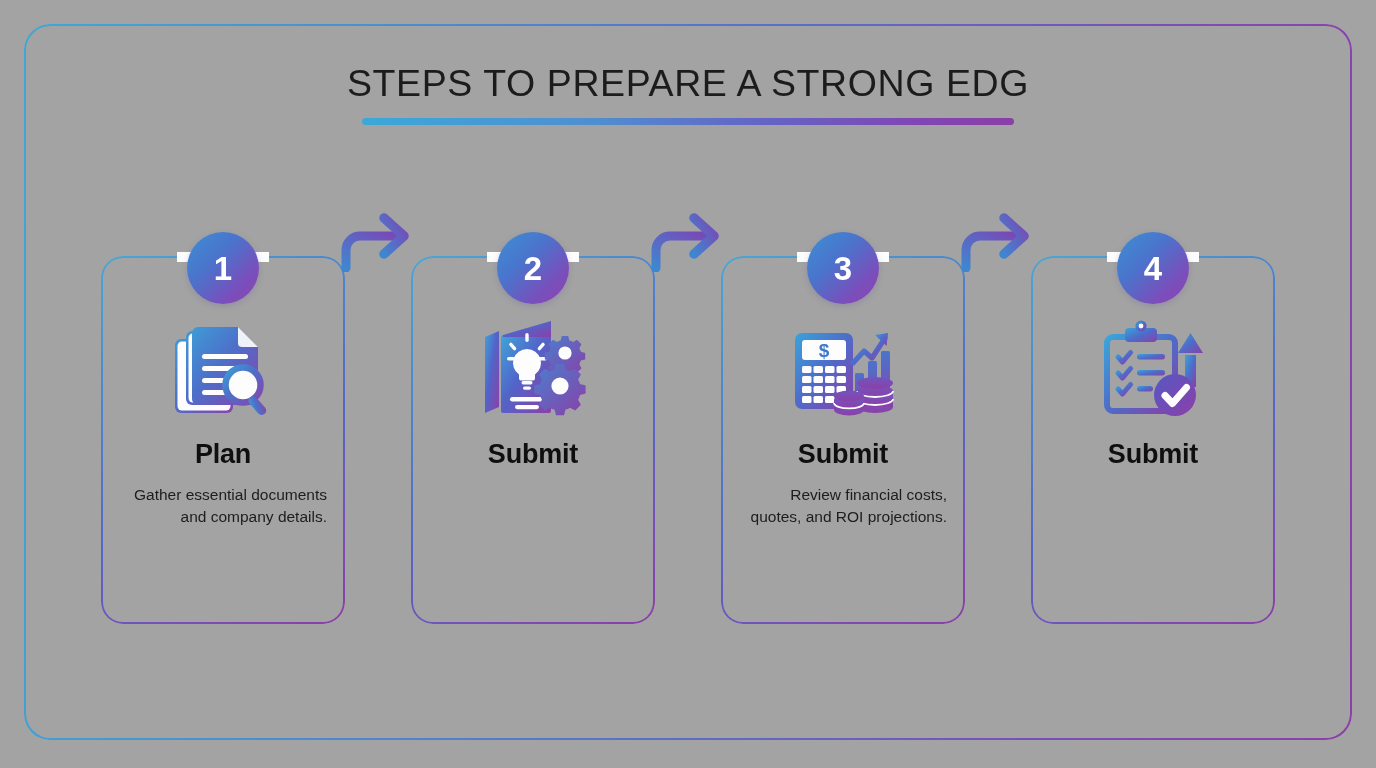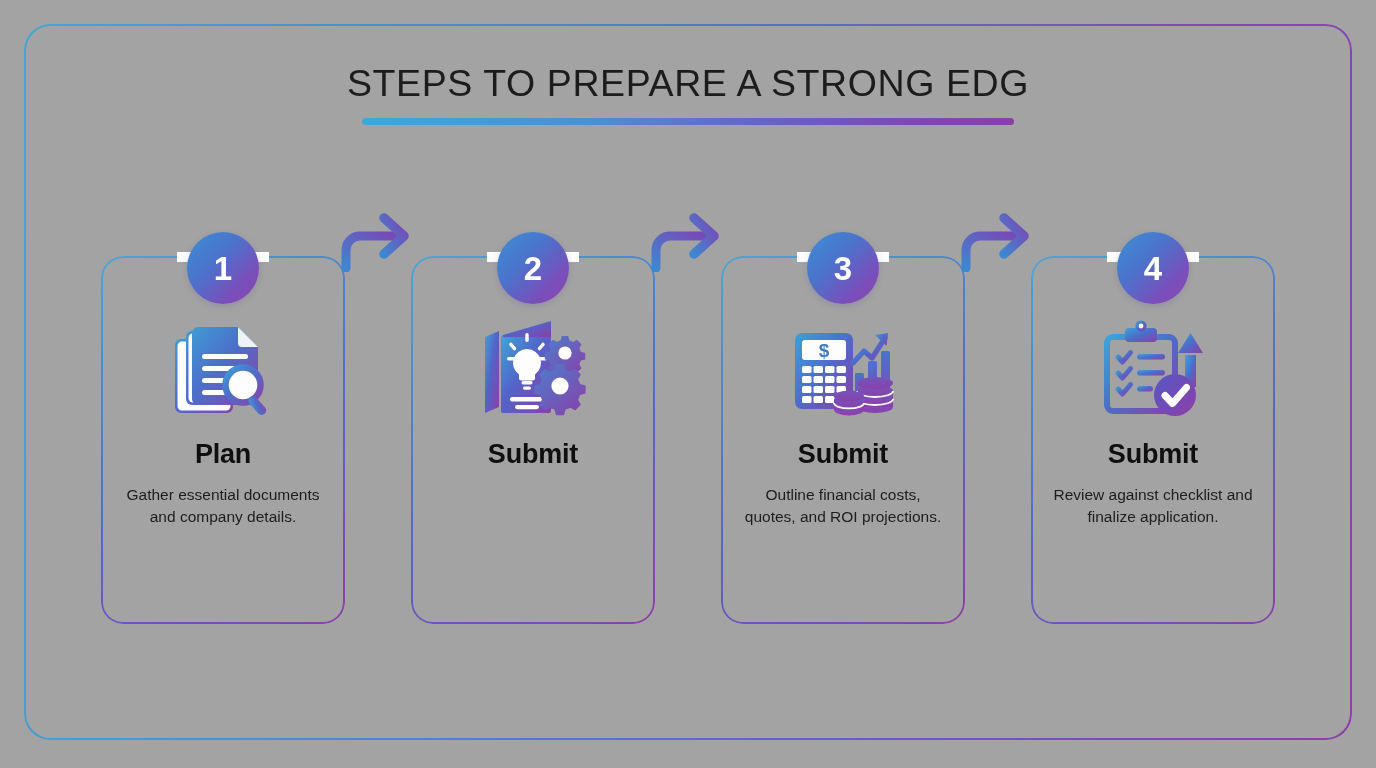--- a/index.html
+++ b/index.html
@@ -165,21 +165,21 @@
     font-size: 27px;
     font-weight: 700;
     color: #0f0f0f;
     letter-spacing: -0.2px;
     line-height: 1.1;
     font-family: "Liberation Sans", sans-serif;
   }
   .step-desc {
     margin-top: 14px;
     width: 208px;
-    text-align: center;
+    text-align: right;
     font-size: 15.5px;
     line-height: 22px;
     color: #1d1d1d;
     font-family: "Liberation Sans", sans-serif;
   }
 
   
   .connector {
     position: absolute;
     top: 188px;
@@ -379,21 +379,21 @@
                 <rect x="47" y="88" width="30" height="11"></rect>
                 <ellipse cx="62" cy="92" rx="15" ry="5.4"></ellipse>
                 <ellipse cx="62" cy="85" rx="15" ry="5.4"></ellipse>
               </g>
               <g fill="none" stroke="#fdfdfe" stroke-width="1.8">
                 <path d="M47 92 a15 5.4 0 0 0 30 0"></path>
               </g>
             </svg>
           </div>
           <div class="step-title">Submit</div>
-          <div class="step-desc">Outline financial costs, quotes, and ROI projections.</div>
+          <div class="step-desc">Review financial costs, quotes, and ROI projections.</div>
         </div>
       </div>
       <div class="step-badge">
         <span>3</span>
       </div>
     </div>
 
     <div class="step-slot">
       <div class="step-card">
         <div class="card-border"></div>
@@ -427,21 +427,20 @@
               <rect x="40" y="75" width="16" height="5.4" rx="2.7" fill="url(#g4)"></rect>
 
               <rect x="88" y="44" width="11" height="32" fill="url(#g4)"></rect>
               <path d="M93.5 22 L106 42 H81 z" fill="url(#g4)"></path>
 
               <circle cx="78" cy="84" r="21" fill="url(#g4badge)"></circle>
               <path d="M68 84.5 l7.5 8 l14 -16" fill="none" stroke="#fdfdfe" stroke-width="7" stroke-linecap="round" stroke-linejoin="round"></path>
             </svg>
           </div>
           <div class="step-title">Submit</div>
-          <div class="step-desc">Review against checklist and finalize application.</div>
         </div>
       </div>
       <div class="step-badge">
         <span>4</span>
       </div>
     </div>
 
   </div>
 
   <svg class="connector c1" viewBox="0 0 90 84">

